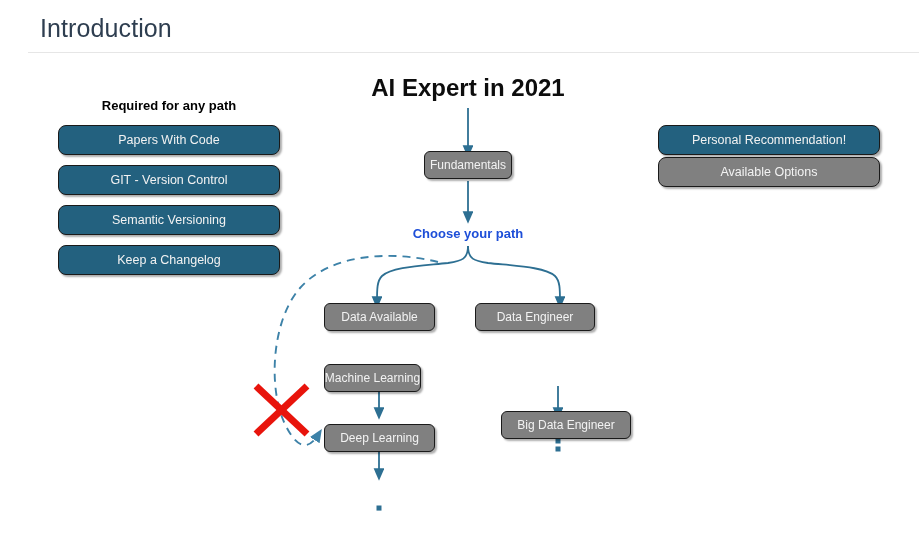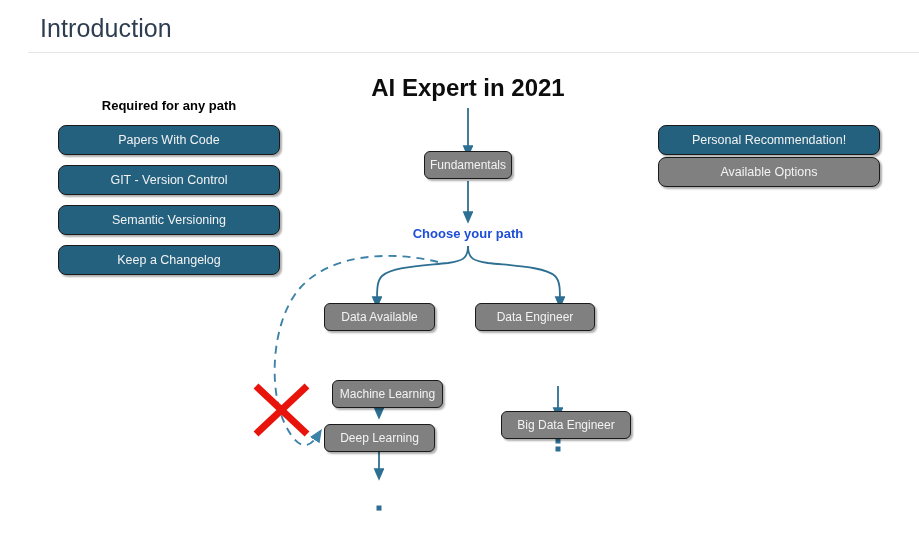--- a/index.html
+++ b/index.html
@@ -175,21 +175,21 @@
 
   <div class="pill gray flow" style="left:424px; top:97px; width:88px;">
     <span>Fundamentals</span>
   </div>
 
   <div id="choose-path-label">Choose your path</div>
 
   <div class="pill gray flow" style="left:324px; top:249px; width:111px;">
     <span>Data Available</span>
   </div>
-  <div class="pill gray flow" style="left:324px; top:326px; width:111px;margin-left:8px;">
+  <div class="pill gray flow" style="left:324px; top:310px; width:97px;">
     <span>Machine Learning</span>
   </div>
   <div class="pill gray flow" style="left:324px; top:370px; width:111px;">
     <span>Deep Learning</span>
   </div>
 
   <div class="pill gray flow" style="left:475px; top:249px; width:120px;">
     <span>Data Engineer</span>
   </div>
   <div class="pill gray flow" style="left:501px; top:310px; width:130px;margin-top:47px;">

